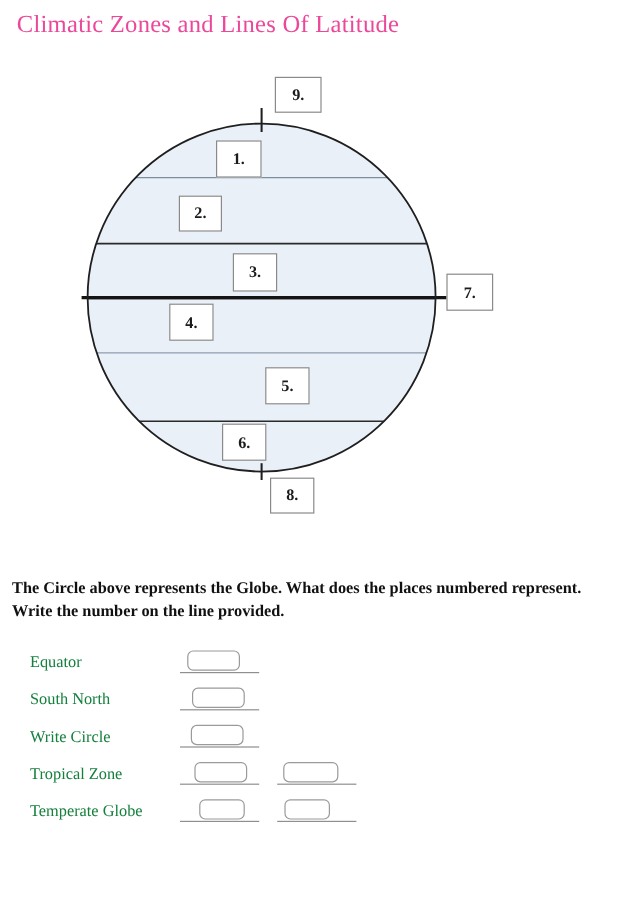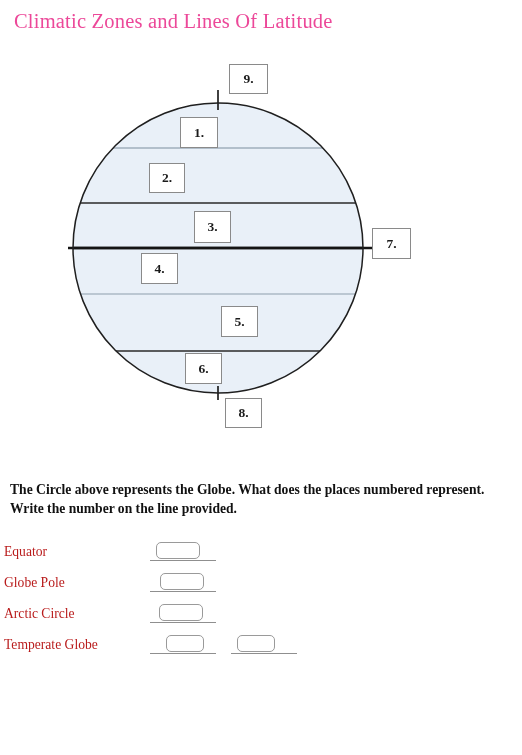--- a/index.html
+++ b/index.html
@@ -77,25 +77,25 @@
     left: 0;
     top: 540px;
     width: 522px;
   }
   .answer-row {
     position: relative;
     height: 31px;
   }
   .answer-label {
     position: absolute;
-    left: 4px;
+    left: 25px;
     top: 4px;
     font-size: 13.6px;
     font-weight: 400;
-    color: #b91c1c;
+    color: #15803d;
     white-space: nowrap;
   }
   .answer-slot {
     position: absolute;
     top: 0;
   }
   .answer-slot.col1 { left: 150px; }
   .answer-slot.col2 { left: 231px; }
 
   .answer-box {
@@ -188,36 +188,47 @@
   <div class="answer-row">
     <div class="answer-label">Equator</div>
     <div class="answer-slot col1">
       <div class="answer-box"></div>
       <div class="answer-rule"></div>
     </div>
   </div>
 
 
   <div class="answer-row">
-    <div class="answer-label">Globe Pole</div>
+    <div class="answer-label">South North</div>
     <div class="answer-slot col1">
       <div class="answer-box" style="left:10px;"></div>
       <div class="answer-rule"></div>
     </div>
   </div>
 
   <div class="answer-row">
-    <div class="answer-label">Arctic Circle</div>
+    <div class="answer-label">Write Circle</div>
     <div class="answer-slot col1">
       <div class="answer-box" style="left:9px;"></div>
       <div class="answer-rule"></div>
     </div>
   </div>
 
 
+  <div class="answer-row">
+    <div class="answer-label">Tropical Zone</div>
+    <div class="answer-slot col1">
+      <div class="answer-box" style="left:12px;"></div>
+      <div class="answer-rule"></div>
+    </div>
+    <div class="answer-slot col2">
+      <div class="answer-box" style="left:5px; width:46px;"></div>
+      <div class="answer-rule"></div>
+    </div>
+  </div>
 
   <div class="answer-row">
     <div class="answer-label">Temperate Globe</div>
     <div class="answer-slot col1">
       <div class="answer-box" style="left:16px; width:38px;"></div>
       <div class="answer-rule"></div>
     </div>
     <div class="answer-slot col2">
       <div class="answer-box" style="left:6px; width:38px;"></div>
       <div class="answer-rule"></div>

